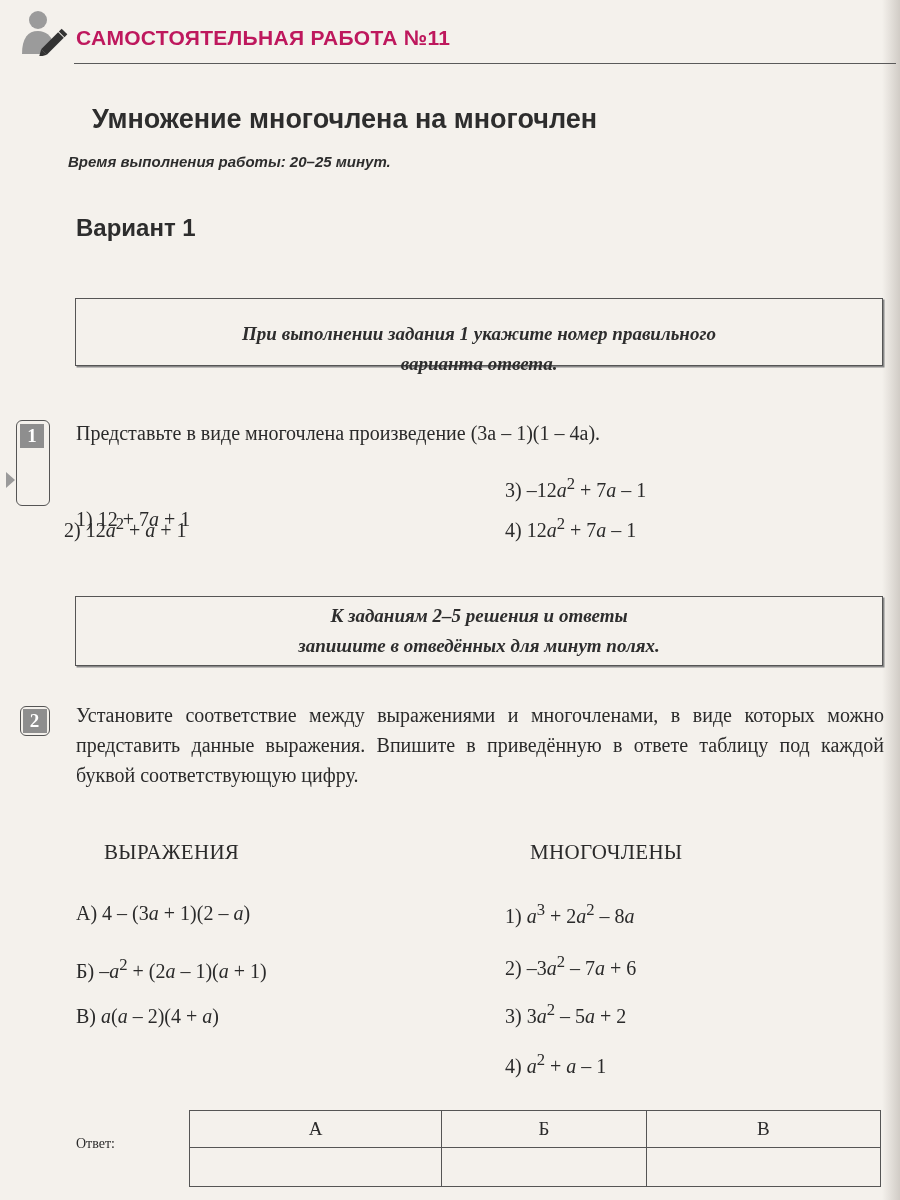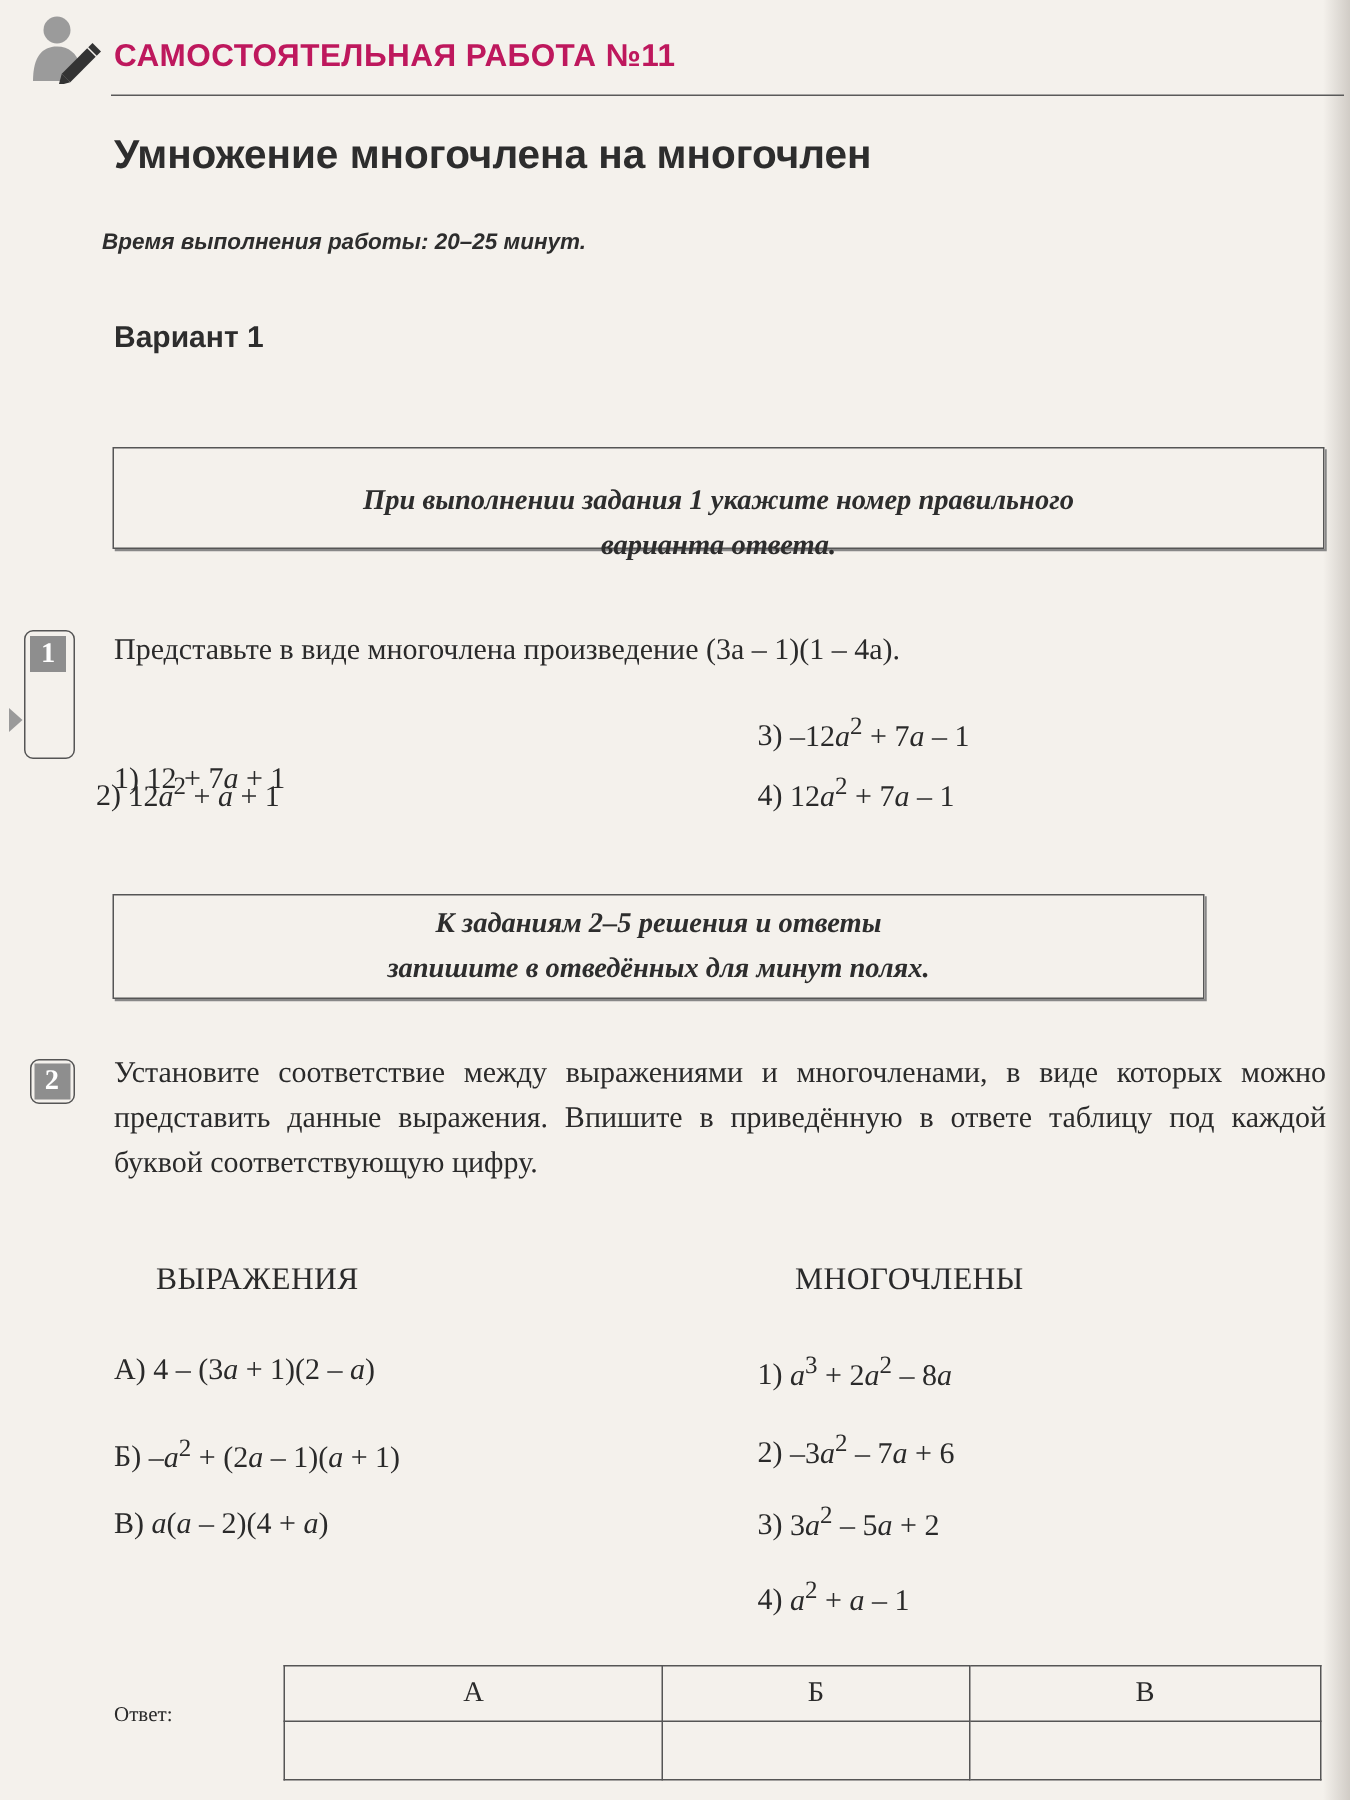--- a/index.html
+++ b/index.html
@@ -42,52 +42,52 @@
       left: 74px; top: 63px;
       width: 822px; height: 0;
       border-top: 1.5px solid #5a5a5a;
     }
     .topic-title {
       position: absolute;
       left: 76px; top: 88px;
       font-size: 27px;
       font-weight: bold;
       color: #2d2d2d;
-      margin: 0;
+      margin: 16px;
     }
     .time-note {
       position: absolute;
       left: 68px; top: 153px;
       font-size: 15px;
       font-weight: bold;
       font-style: italic;
       color: #2d2d2d;
     }
     .variant-title {
       position: absolute;
       left: 76px; top: 214px;
-      font-size: 20px;
+      font-size: 24px;
       font-weight: bold;
       color: #2d2d2d;
       margin: 0;
     }
     .instruction-box {
       position: absolute;
       border: 1.5px solid #555;
       box-shadow: 1.5px 1.5px 0 #888;
       text-align: center;
       font-style: italic;
       font-weight: bold;
       font-size: 19px;
       line-height: 30px;
       color: #2d2d2d;
       box-sizing: border-box;
     }
     .box1 { left: 75px; top: 298px; width: 808px; height: 68px; padding-top: 20px; }
-    .box2 { left: 75px; top: 596px; width: 728px; height: 70px; padding-top: 4px; }
+    .box2 { left: 75px; top: 596px; width: 808px; height: 70px; padding-top: 4px; }
 
     .task1-marker {
       position: absolute;
       left: 16px; top: 420px;
       width: 34px; height: 86px;
       border: 1.5px solid #555;
       border-radius: 6px;
       box-sizing: border-box;
     }
     .badge {

